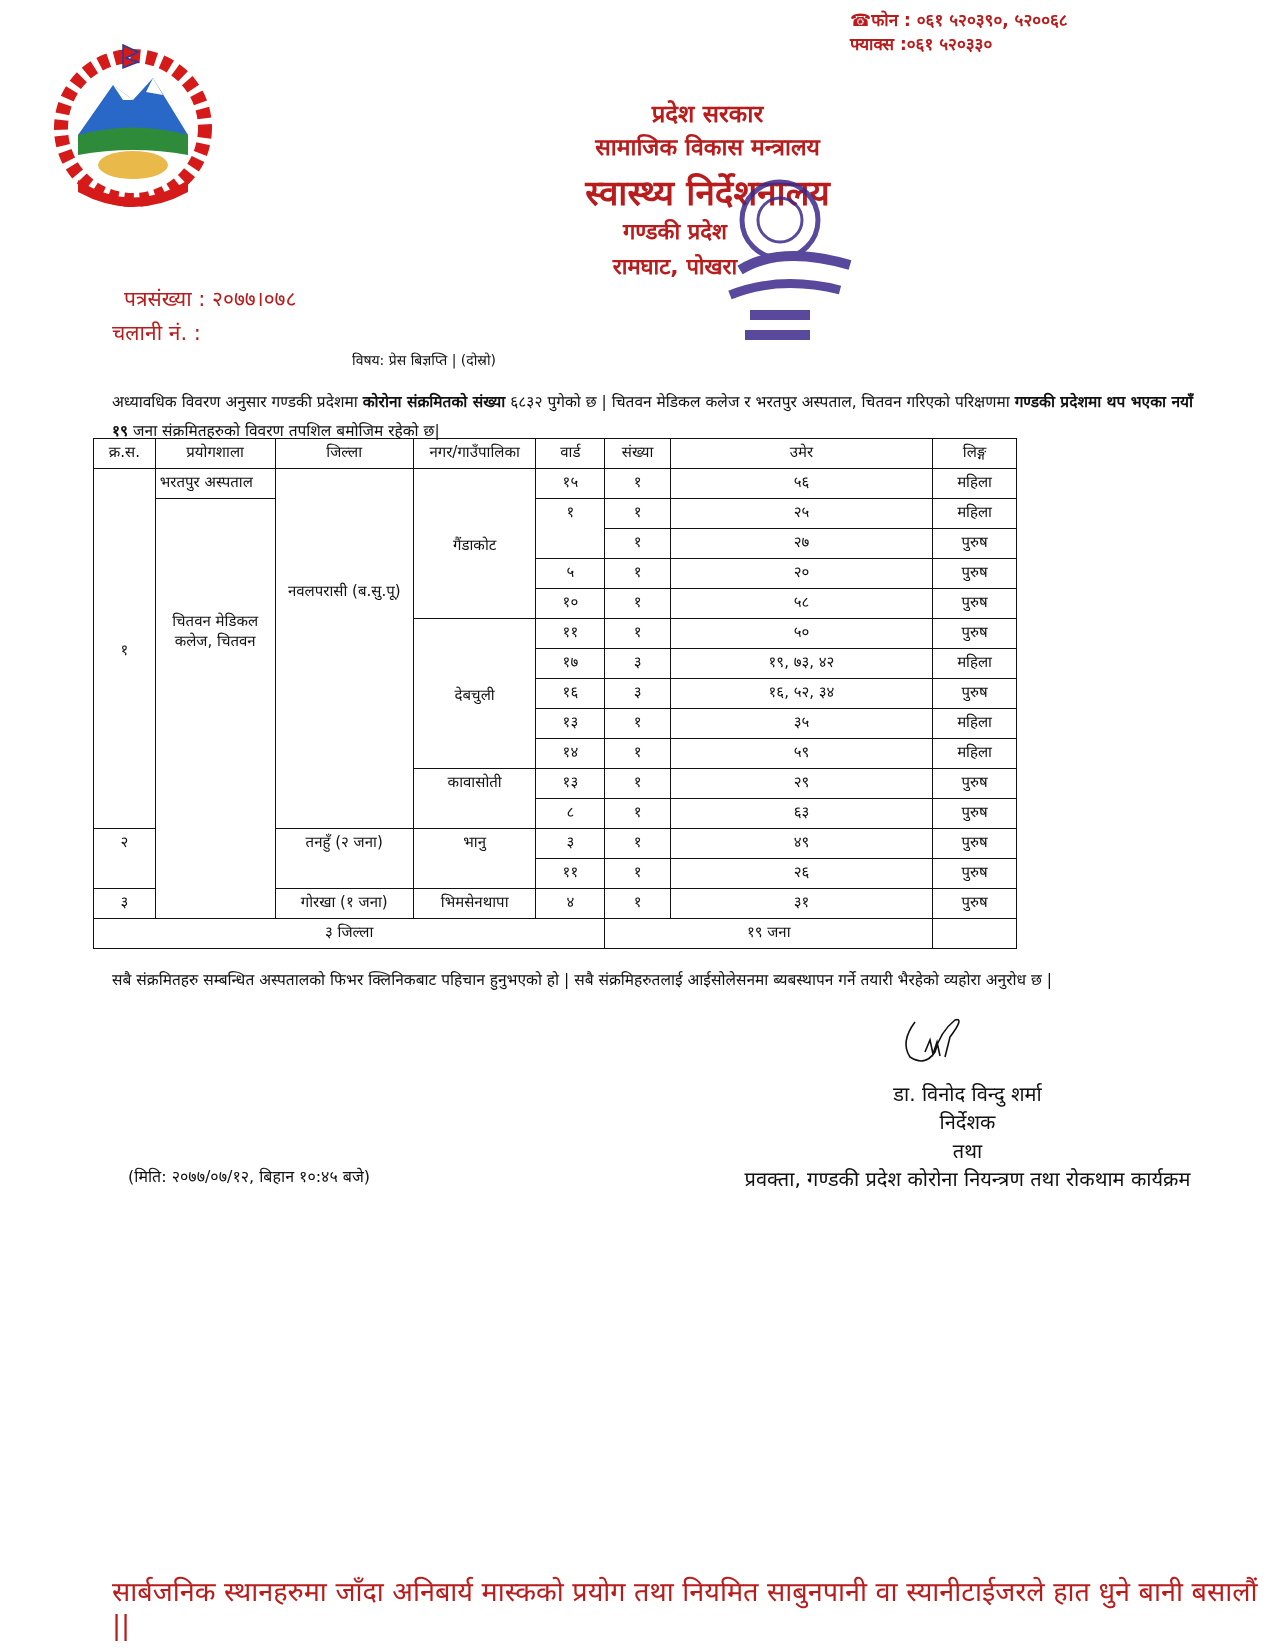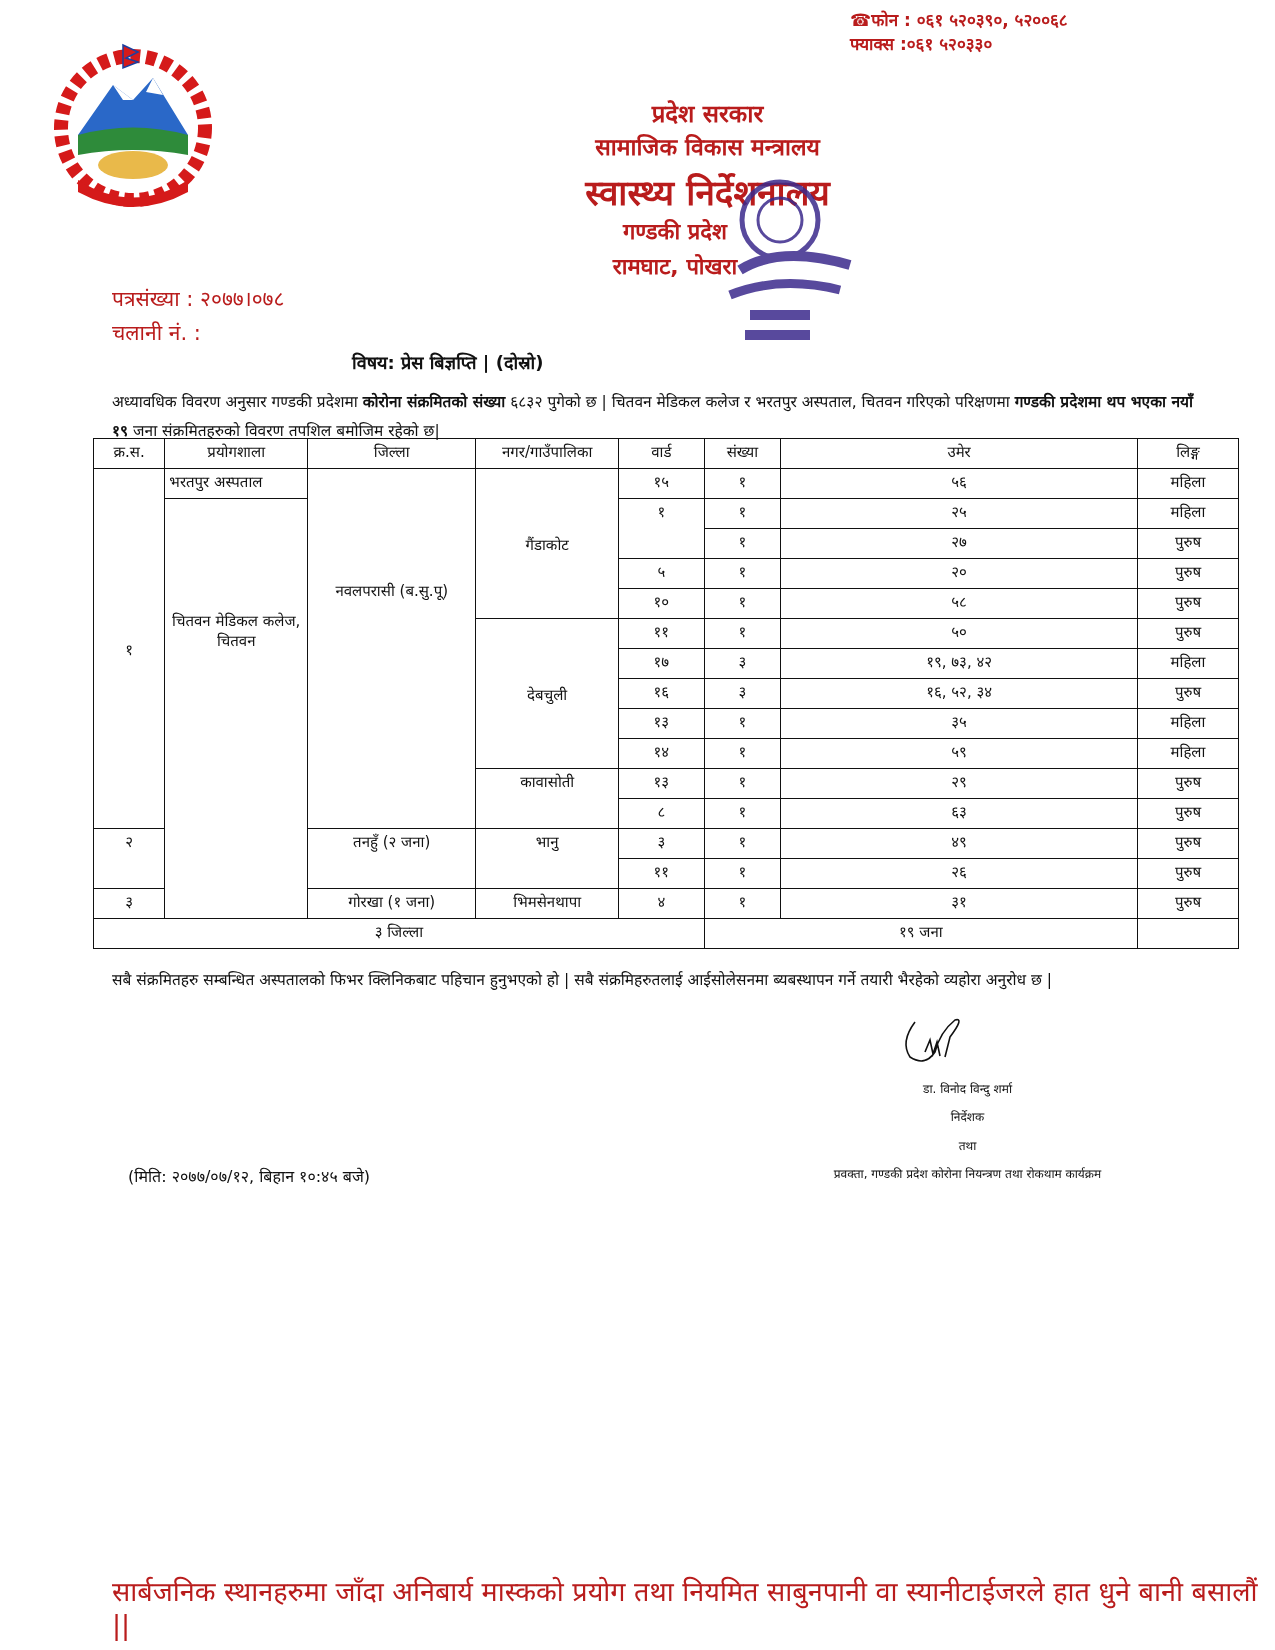--- a/index.html
+++ b/index.html
@@ -11,32 +11,32 @@
   .emblem { left: 38px; top: 40px; width: 190px; height: 170px; }
   .head { left: 0; width: 1275px; text-align: center; font-weight: bold; }
   .h1 { top: 96px; font-size: 24px; padding-left: 70px; }
   .h2 { top: 130px; font-size: 23px; padding-left: 70px; }
   .h3 { top: 168px; font-size: 35px; padding-left: 70px; }
   .h4 { top: 215px; font-size: 22px; padding-left: 0px; }
   .h5 { top: 250px; font-size: 22px; padding-left: 0px; }
   .h4, .h5 { left: 0; width: 1350px; }
   .stamp { left: 700px; top: 175px; width: 160px; height: 175px; }
   .ref { left: 112px; font-size: 21px; }
-  .ref1 { top: 284px; }
+  .ref1 { top: 284px; margin-left: 12px; }
   .ref2 { top: 318px; }
-  .subject { left: 352px; top: 350px; font-size: 18px; font-weight: bold; }
+  .subject { left: 352px; top: 350px; font-size: 14px; font-weight: normal; }
   .para { left: 112px; top: 380px; width: 1100px; font-size: 15.5px; line-height: 29px; margin-top: 8px; }
   .para b { font-weight: bold; }
-  table.cases { position: absolute; left: 93px; top: 438px; width: 1146px; border-collapse: collapse;
+  table.cases { position: absolute; left: 93px; top: 438px; width: 924px; border-collapse: collapse;
                 font-size: 15px; }
   table.cases td, table.cases th { border: 1.5px solid #111; text-align: center; vertical-align: top;
                 padding: 2px 4px; height: 25px; font-weight: normal; }
   .footnote { left: 112px; top: 968px; font-size: 15.5px; }
   .sig { left: 895px; top: 1012px; width: 80px; height: 60px; }
-  .signer { left: 700px; width: 535px; text-align: center; font-size: 12px; }
+  .signer { left: 700px; width: 535px; text-align: center; font-size: 20px; }
   .s1 { top: 1080px; } .s2 { top: 1108px; } .s3 { top: 1137px; } .s4 { top: 1165px; }
   .date { left: 128px; top: 1165px; font-size: 16px; }
   .slogan { left: 112px; top: 1572px; font-size: 27px; }
 </style>
 </head>
 <body>
 
 <div class="abs contact red">
   <div><span>☎</span><span>फोन : ०६१ ५२०३९०, ५२००६८</span></div>
   <div>फ्याक्स :०६१ ५२०३३०</div>

